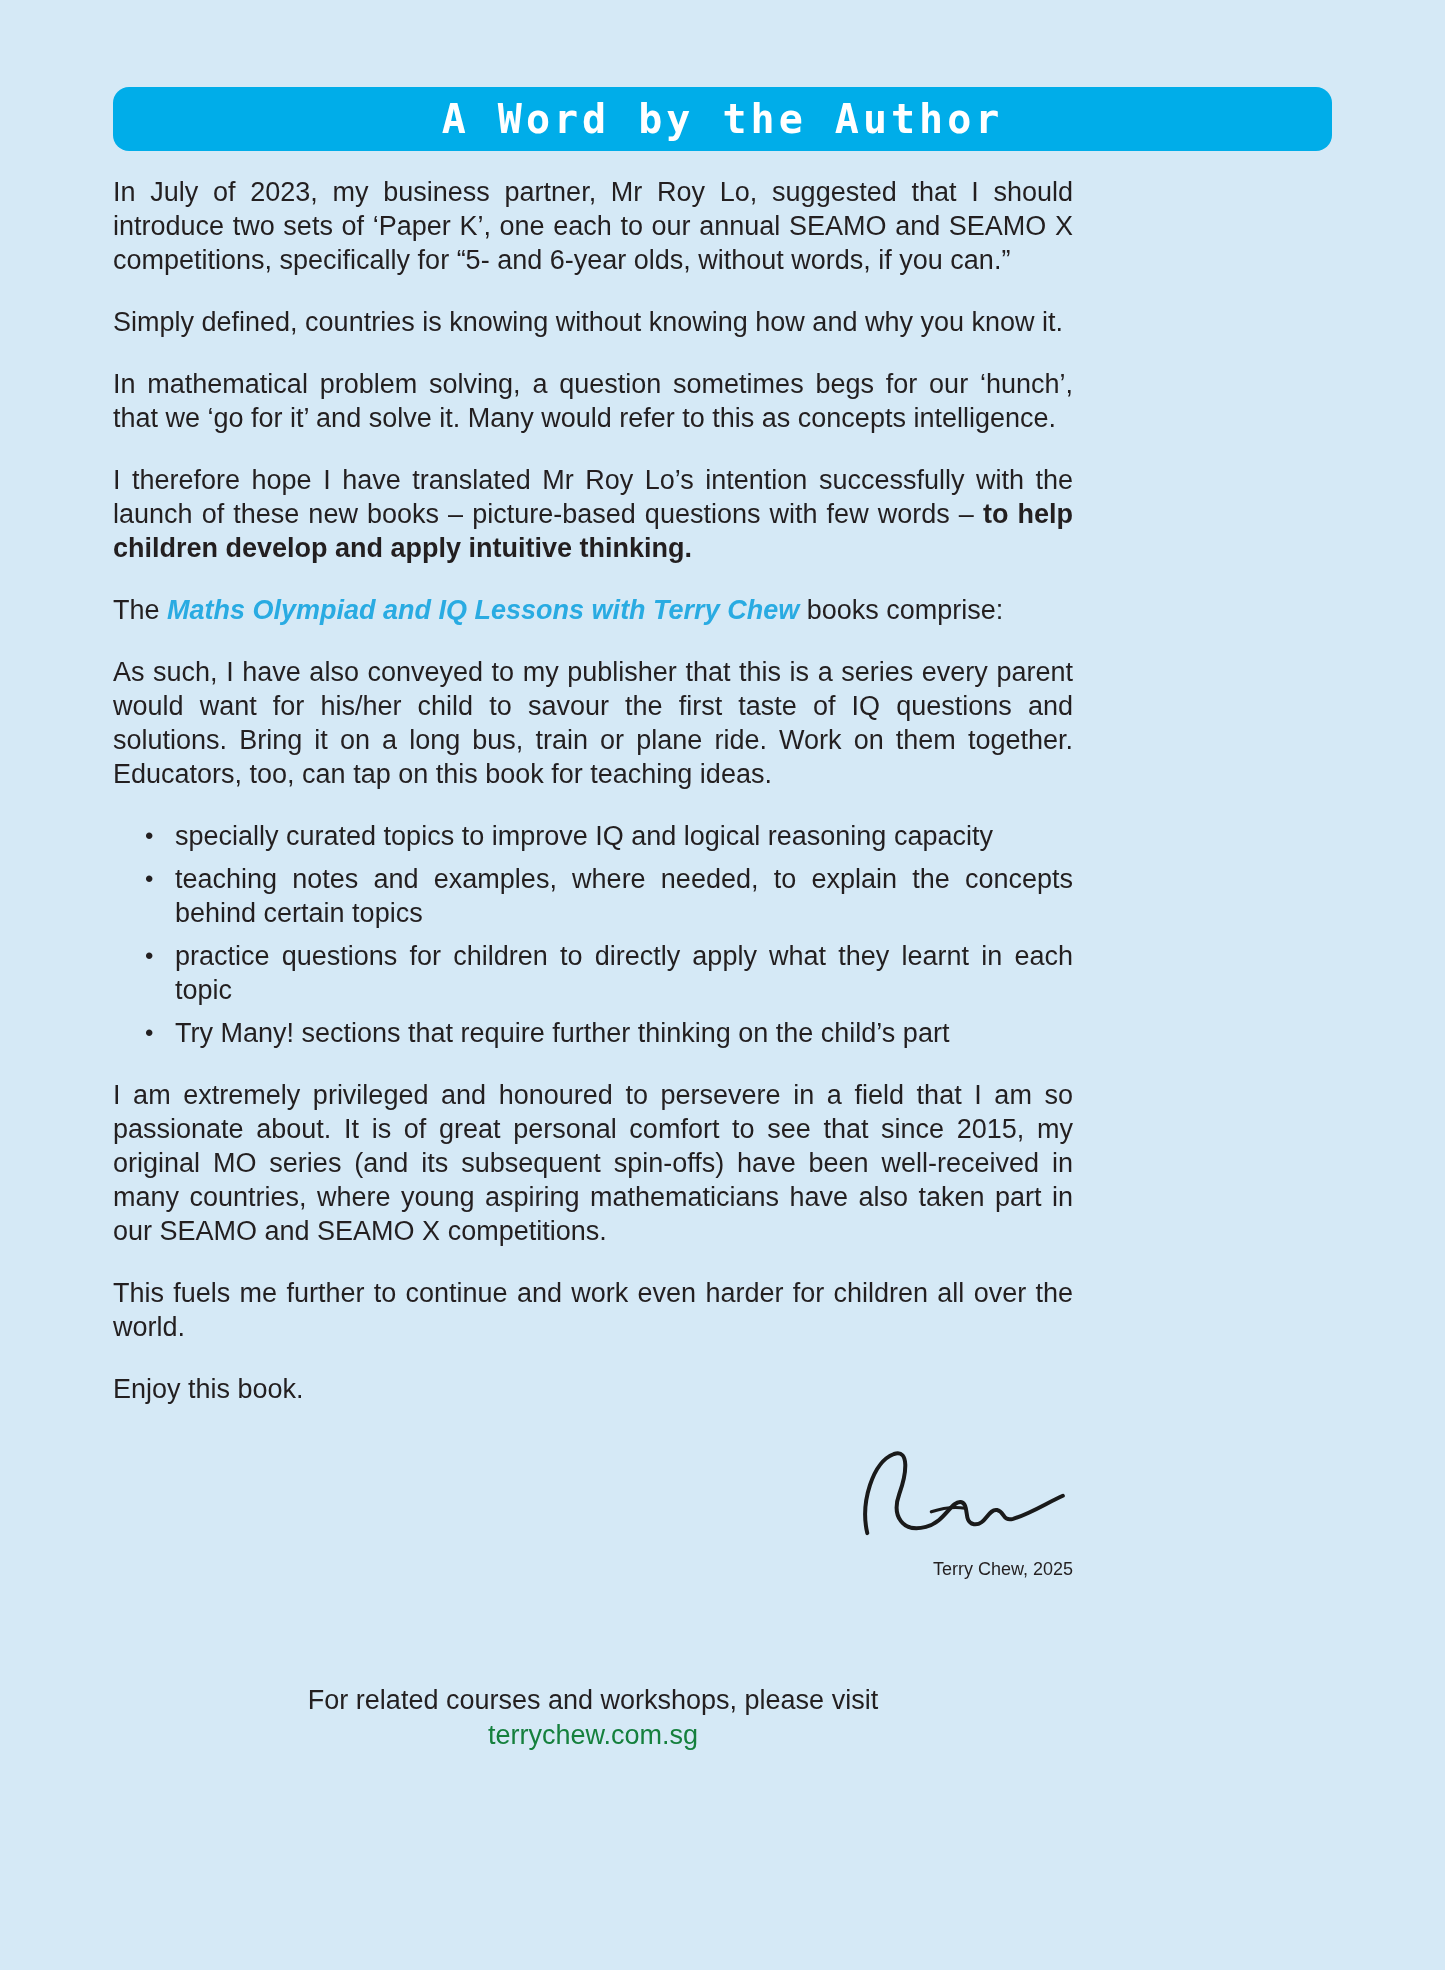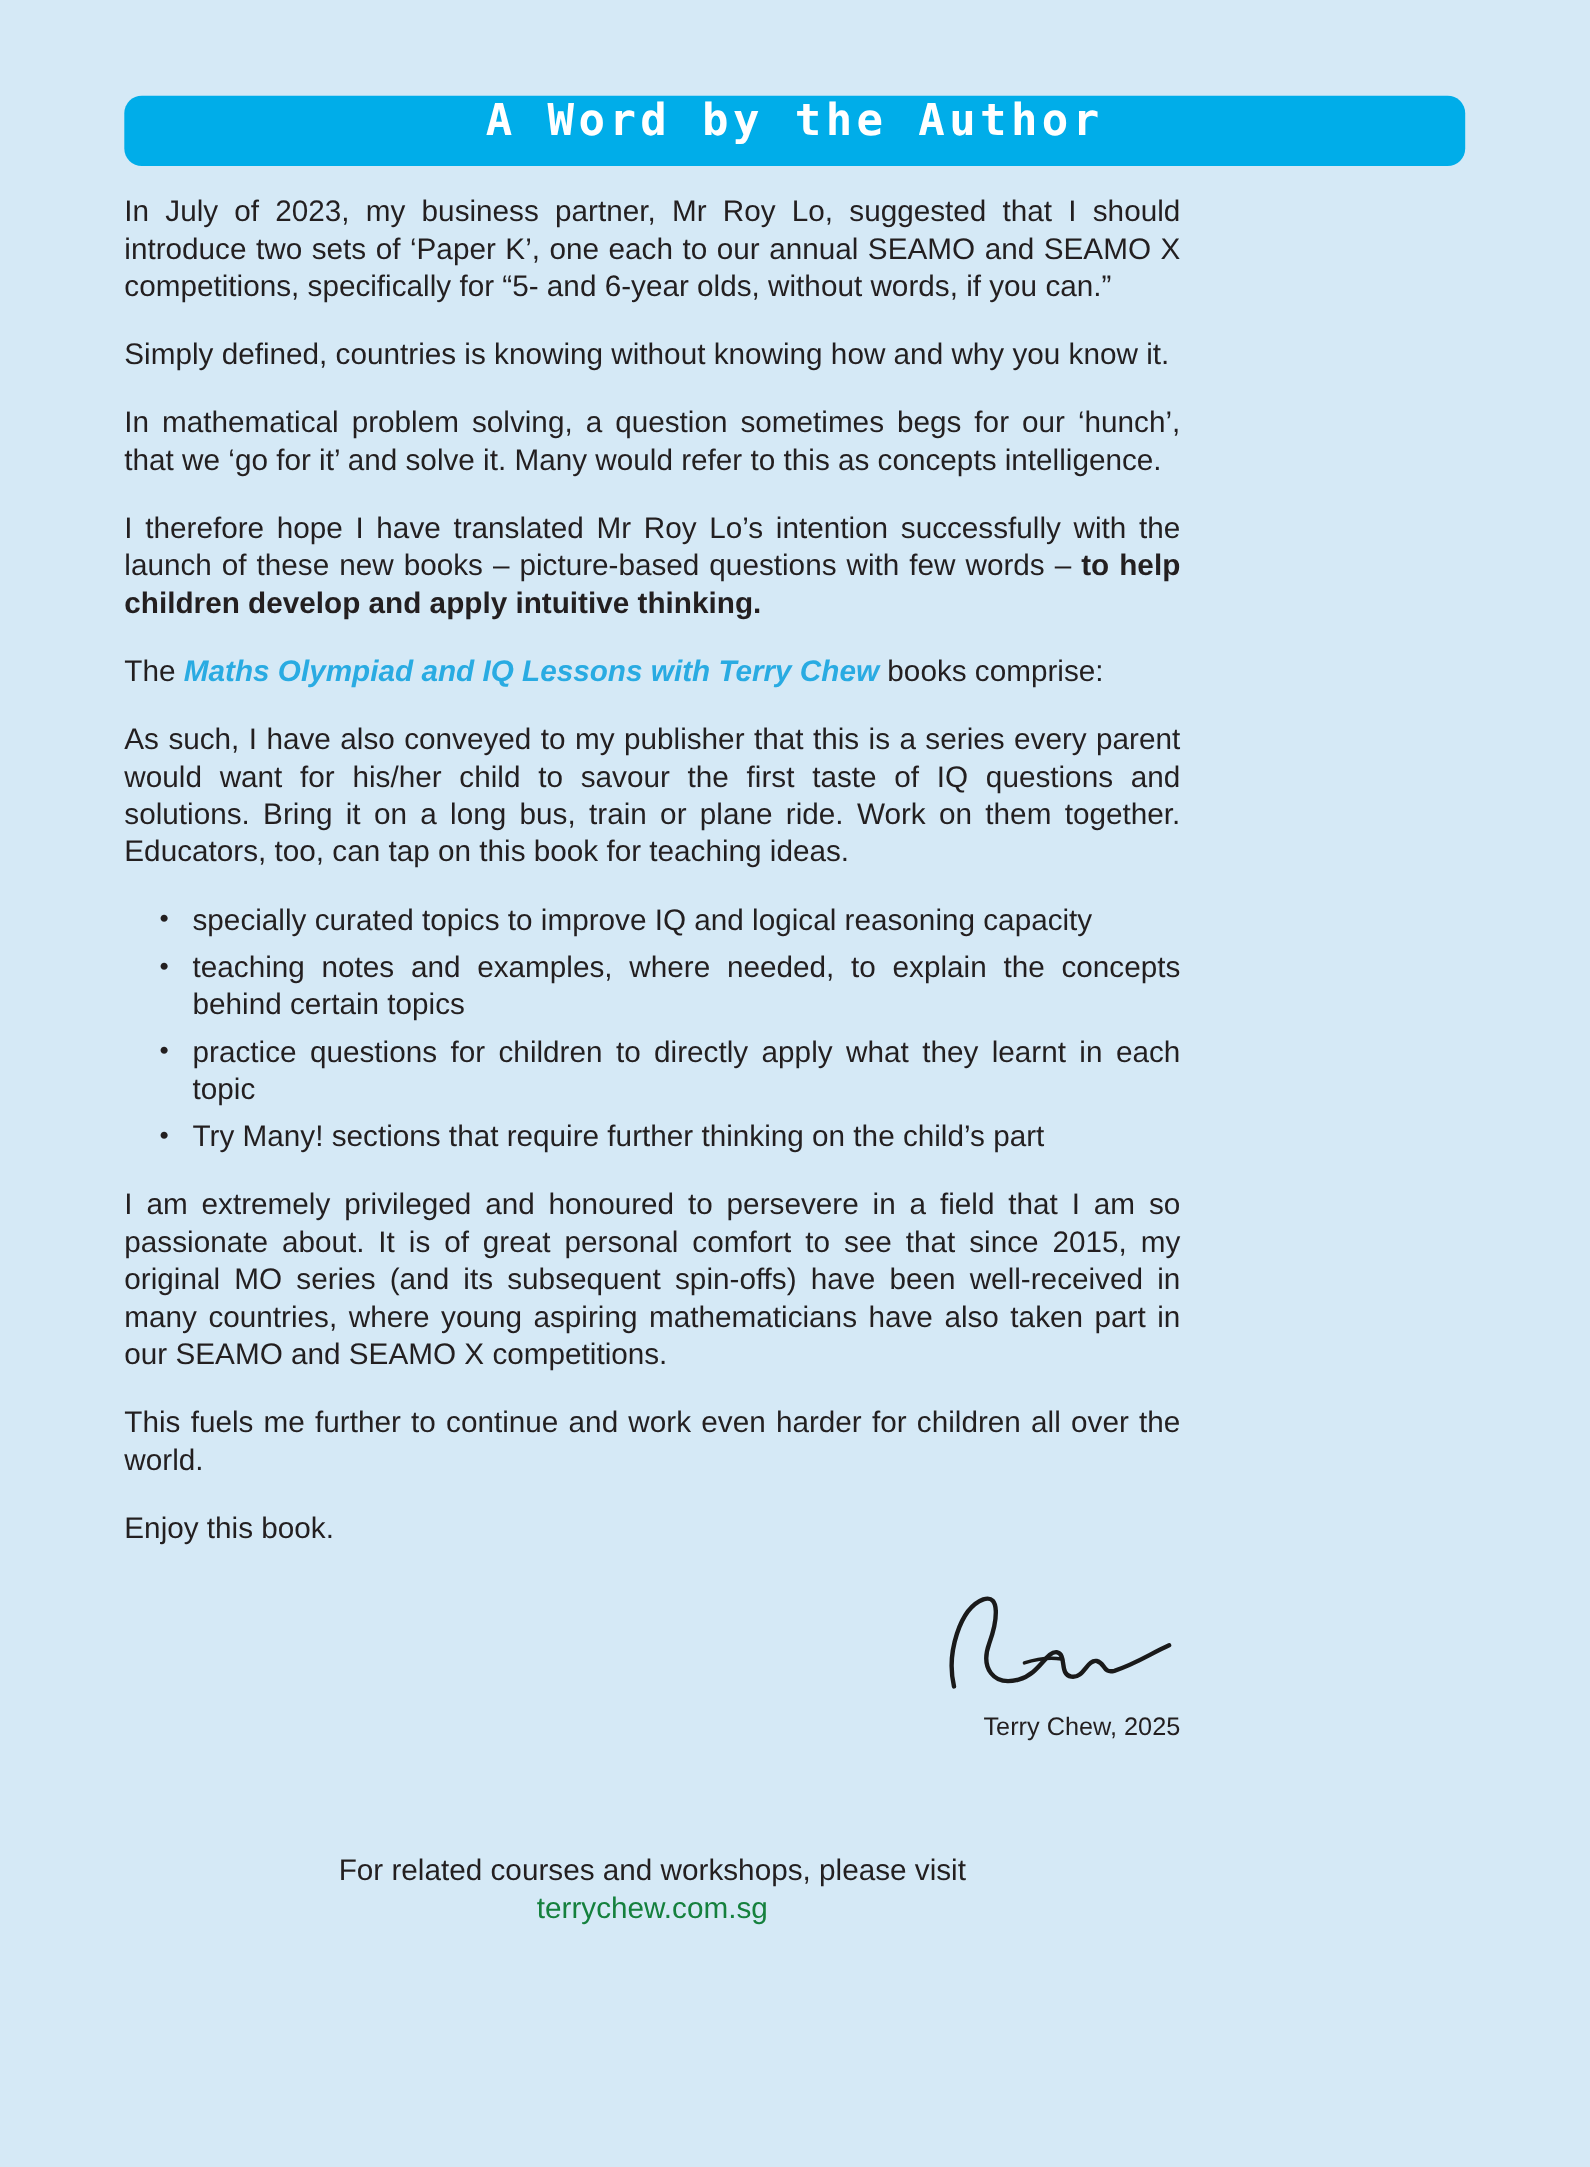--- a/index.html
+++ b/index.html
@@ -12,21 +12,21 @@
     color: #231f20;
   }
   .page { position: relative; width: 1445px; height: 1970px; overflow: hidden; }
 
   .banner {
     margin: 87px 113px 24px 113px;
     height: 64px;
     background: #00ade9;
     border-radius: 16px;
     display: flex;
-    align-items: flex-start;
+    align-items: center;
     justify-content: center;
   }
   .banner-title {
     font-family: "DejaVu Sans Mono", monospace;
     font-weight: bold;
     font-size: 40px;
     color: #ffffff;
     letter-spacing: 4px;
     white-space: nowrap;
   }
@@ -50,21 +50,21 @@
   .bullet .dot {
     flex: none;
     width: 62px;
     padding-left: 32px;
     font-size: 24px;
   }
   .bullet .btext { flex: 1; text-align: justify; }
 
   .sig-block { text-align: right; margin-top: 40px; }
   .sig-block svg { display: inline-block; margin-right: 4px; }
-  .sig-name { font-size: 23px; margin-top: 2px; }
+  .sig-name { font-size: 18px; margin-top: 2px; }
 
   .footer { text-align: center; margin-top: 96px; }
   .footer-line { font-size: 27px; line-height: 36px; margin-top: 36px; }
   .footer-link {
     display: inline-block;
     font-size: 27px;
     color: #15803d;
     text-decoration: none;
     cursor: pointer;
   }

